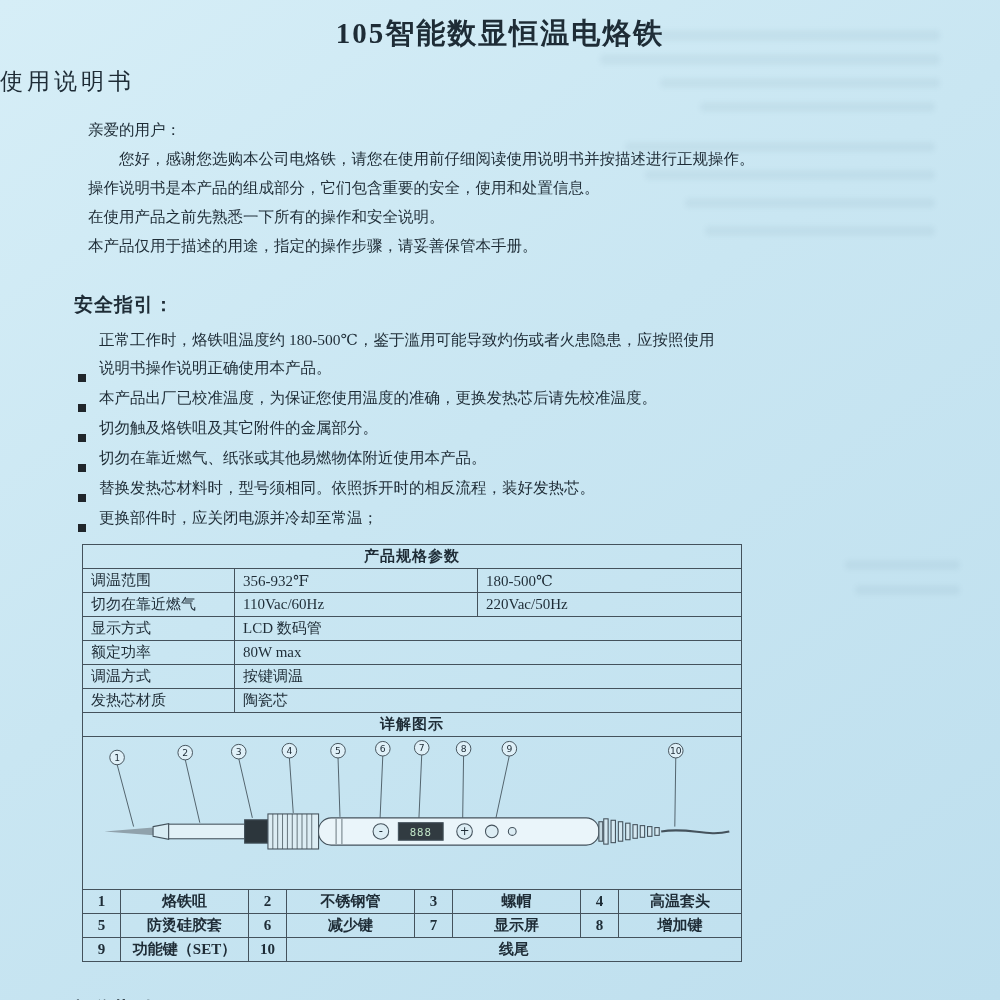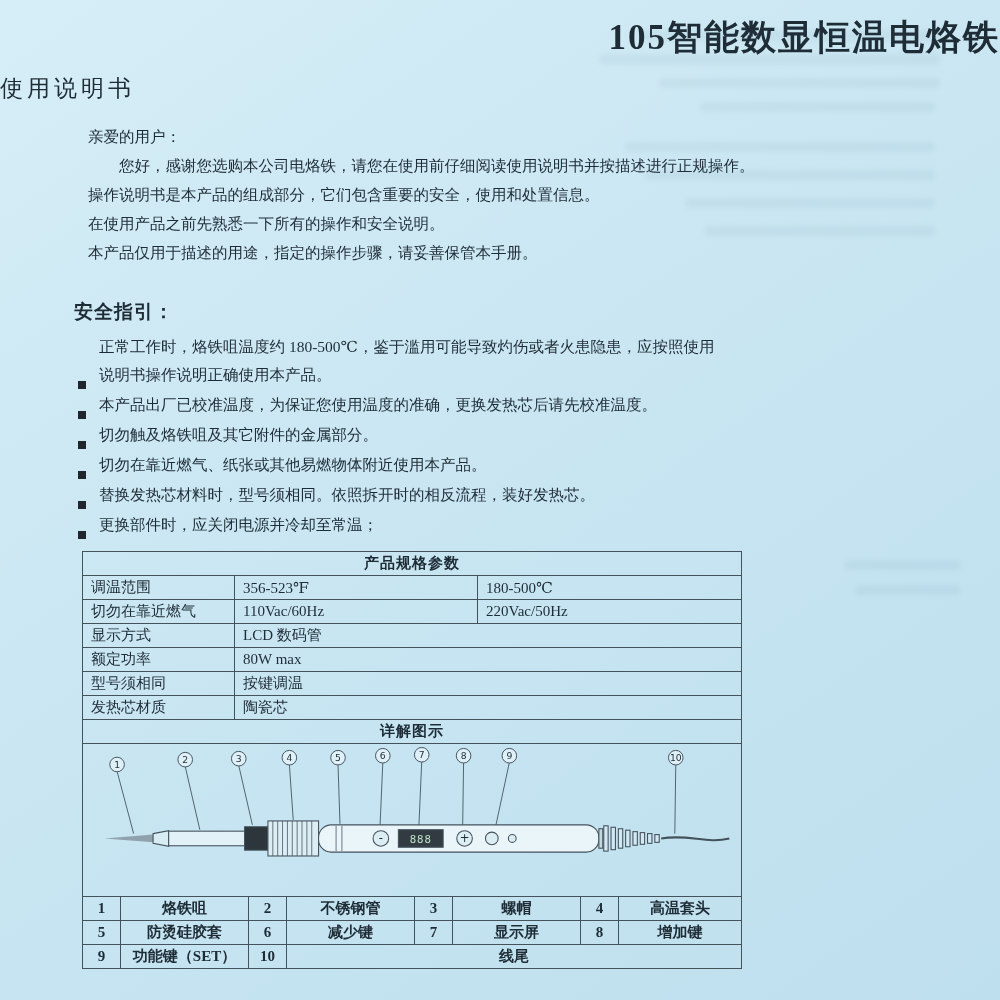--- a/index.html
+++ b/index.html
@@ -6,21 +6,21 @@
   html,body { margin:0; padding:0; }
   body {
     width:1000px; height:1000px; overflow:hidden;
     font-family:"Liberation Serif","DejaVu Serif",serif;
     color:#1e2c36;
     background:linear-gradient(145deg,#d6eef7 0%,#c9e6f2 45%,#bedfee 100%);
   }
   .page { position:relative; width:1000px; height:1000px; }
   .bleed { position:absolute; background:#3f6378; opacity:.06; filter:blur(2.5px); border-radius:4px; }
 
-  .title { text-align:right; font-size:35px; font-weight:bold; letter-spacing:2px; padding-top:14px; }
+  .title { text-align:center; font-size:29px; font-weight:bold; letter-spacing:2px; padding-top:14px; }
   .subtitle { text-align:left; font-size:23px; margin-top:12px; letter-spacing:4px; }
 
   .intro { margin:18px 78px 0 88px; font-size:15.5px; line-height:29px; }
   .intro p { margin:0; }
   .indent { text-indent:2em; }
 
   .section-h { font-size:19px; font-weight:600; letter-spacing:1px; margin:32px 0 8px 74px; }
 
   .bullets { margin-left:78px; font-size:15.5px; line-height:28px; }
   .bullet-row { display:flex; align-items:flex-end; margin-top:2px; }
@@ -99,38 +99,38 @@
         <col style="width:152px">
         <col style="width:243px">
         <col>
       </colgroup>
     <tbody>
         <tr>
           <td class="th" colspan="3">产品规格参数</td>
         </tr>
     <tr>
       <td>调温范围</td>
-      <td>356-523℉</td>
+      <td>356-932℉</td>
       <td>180-500℃</td>
     </tr>
     <tr>
       <td>切勿在靠近燃气</td>
       <td>110Vac/60Hz</td>
       <td>220Vac/50Hz</td>
     </tr>
     <tr>
       <td>显示方式</td>
       <td colspan="2">LCD 数码管</td>
     </tr>
     <tr>
       <td>额定功率</td>
       <td colspan="2">80W max</td>
     </tr>
     <tr>
-      <td>型号须相同</td>
+      <td>调温方式</td>
       <td colspan="2">按键调温</td>
     </tr>
     <tr>
       <td>发热芯材质</td>
       <td colspan="2">陶瓷芯</td>
     </tr>
     <tr>
           <td class="th" colspan="3">详解图示</td>
         </tr>
     <tr>

